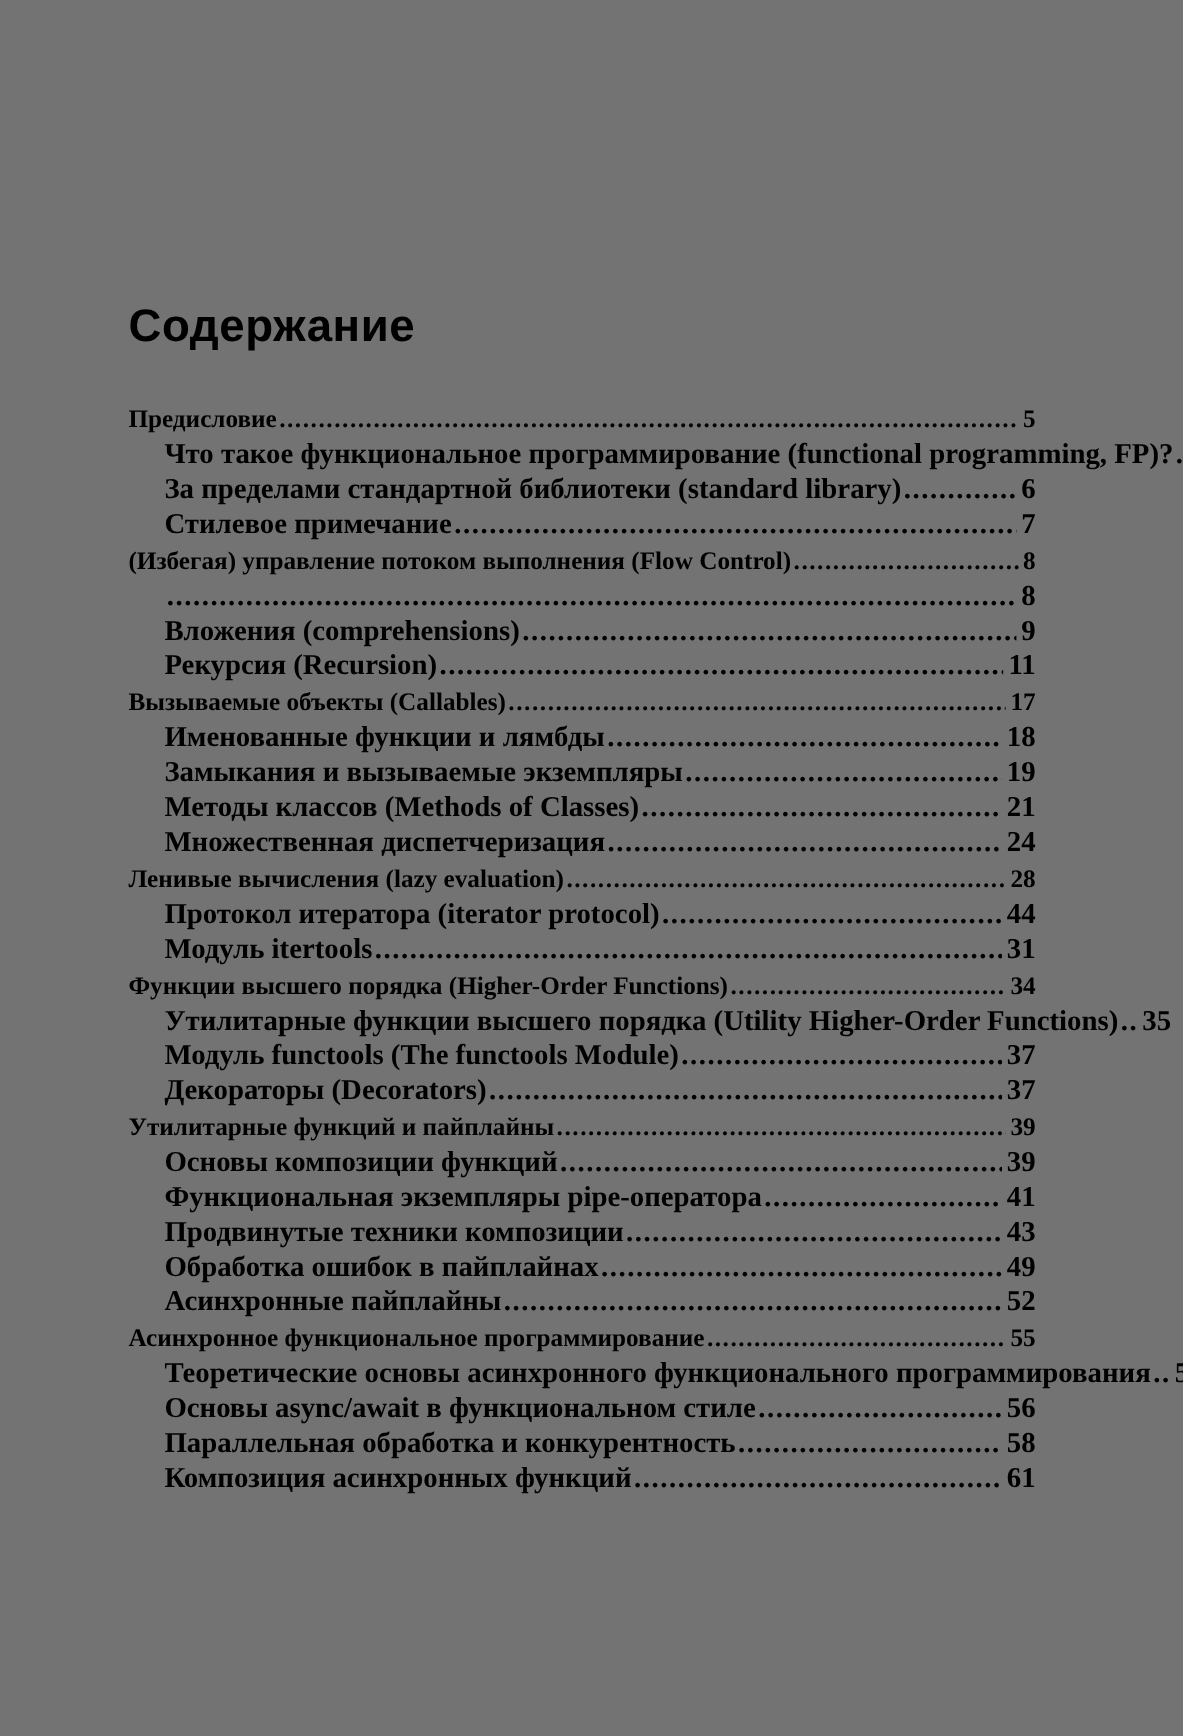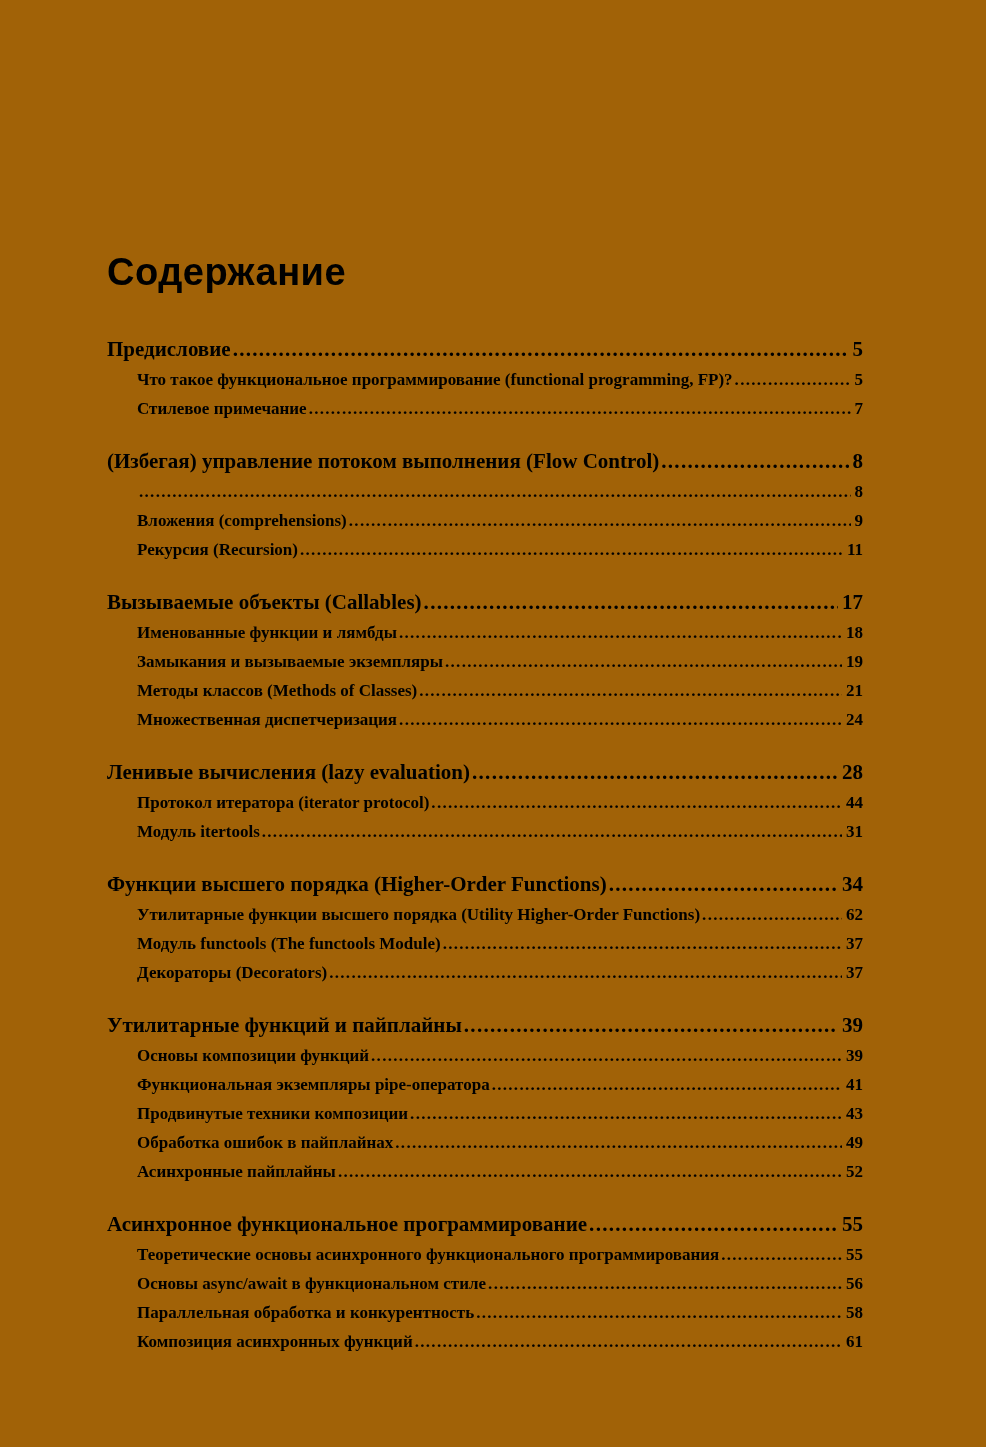--- a/index.html
+++ b/index.html
@@ -4,57 +4,57 @@
 <style>
   html, body {
     margin: 0;
     padding: 0;
     background: #ffffff;
   }
   .page {
     position: relative;
     width: 986px;
     height: 1447px;
-    background: #a16207;
+    background: #737373;
     overflow: hidden;
   }
   .content {
     position: absolute;
     left: 107px;
     top: 250px;
     width: 756px;
   }
   .doc-title {
     margin: 0 0 40px 0;
     font-family: "Liberation Sans", sans-serif;
     font-weight: 700;
     font-size: 38px;
     line-height: 44px;
     color: #000000;
     letter-spacing: 0.5px;
   }
   .toc {
     width: 100%;
   }
-  .toc-section { margin-top: 23px; }
+  .toc-section { margin-top: 0; }
   .toc-section:first-child { margin-top: 0; }
   .toc-row {
     display: flex;
     align-items: flex-start;
     font-family: "Liberation Serif", serif;
     font-weight: 700;
     color: #000000;
     white-space: nowrap;
   }
   .toc-row.head {
     font-size: 21px;
     line-height: 31px;
   }
   .toc-row.sub {
-    font-size: 17px;
+    font-size: 24px;
     line-height: 29px;
     padding-left: 30px;
   }
   .toc-label {
     flex: 0 0 auto;
     white-space: nowrap;
   }
   .toc-dots {
     flex: 1 1 auto;
     overflow: hidden;
@@ -84,20 +84,25 @@
     <span class="toc-label">Предисловие</span>
     <span class="toc-dots"></span>
     <span class="toc-page">5</span>
   </div>
           <div class="toc-row sub">
     <span class="toc-label">Что такое функциональное программирование (functional programming, FP)?</span>
     <span class="toc-dots"></span>
     <span class="toc-page">5</span>
   </div>
           <div class="toc-row sub">
+    <span class="toc-label">За пределами стандартной библиотеки (standard library)</span>
+    <span class="toc-dots"></span>
+    <span class="toc-page">6</span>
+  </div>
+          <div class="toc-row sub">
     <span class="toc-label">Стилевое примечание</span>
     <span class="toc-dots"></span>
     <span class="toc-page">7</span>
   </div>
         </div>
         <div class="toc-section">
           <div class="toc-row head">
     <span class="toc-label">(Избегая) управление потоком выполнения (Flow Control)</span>
     <span class="toc-dots"></span>
     <span class="toc-page">8</span>
@@ -163,21 +168,21 @@
         </div>
         <div class="toc-section">
           <div class="toc-row head">
     <span class="toc-label">Функции высшего порядка (Higher-Order Functions)</span>
     <span class="toc-dots"></span>
     <span class="toc-page">34</span>
   </div>
           <div class="toc-row sub">
     <span class="toc-label">Утилитарные функции высшего порядка (Utility Higher-Order Functions)</span>
     <span class="toc-dots"></span>
-    <span class="toc-page">62</span>
+    <span class="toc-page">35</span>
   </div>
           <div class="toc-row sub">
     <span class="toc-label">Модуль functools (The functools Module)</span>
     <span class="toc-dots"></span>
     <span class="toc-page">37</span>
   </div>
           <div class="toc-row sub">
     <span class="toc-label">Декораторы (Decorators)</span>
     <span class="toc-dots"></span>
     <span class="toc-page">37</span>

